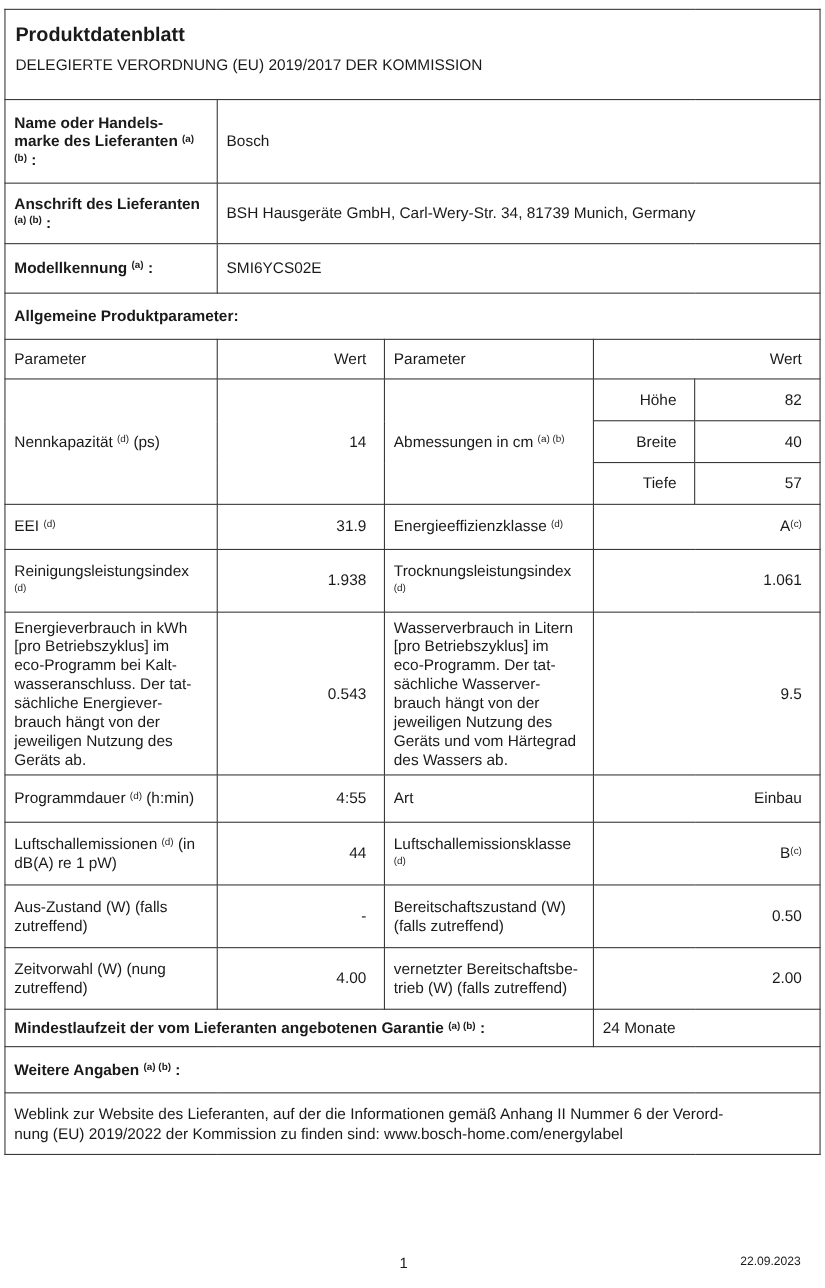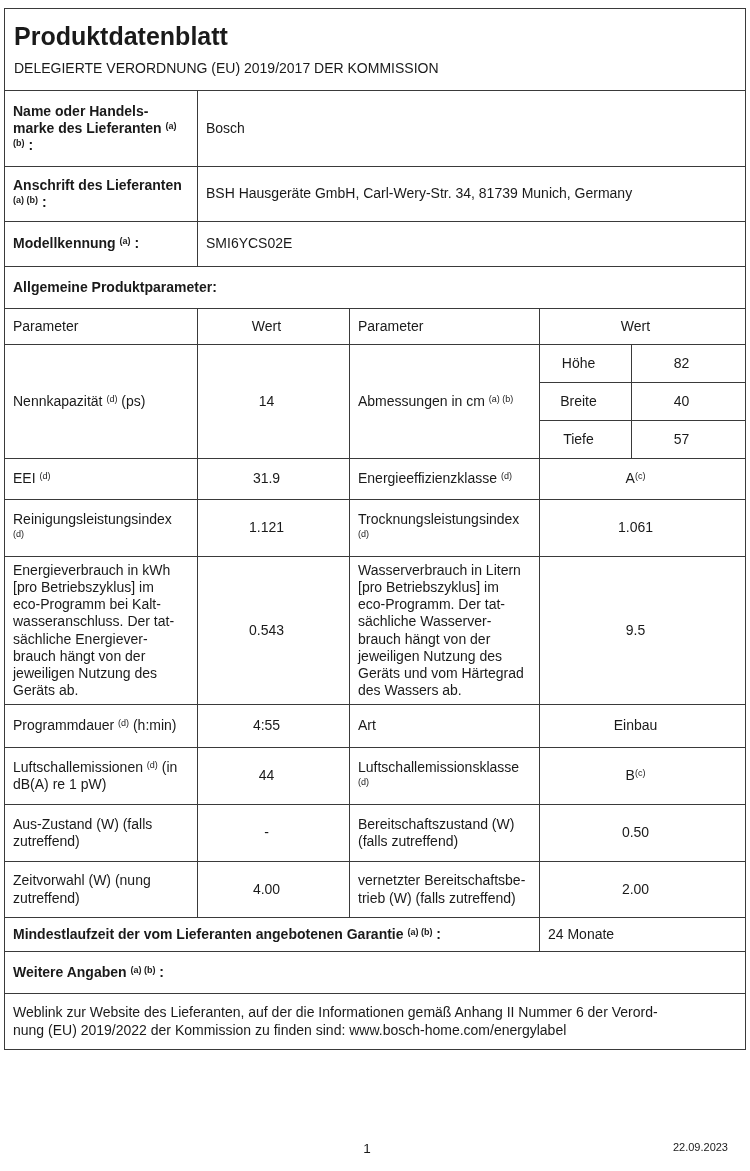--- a/index.html
+++ b/index.html
@@ -1,26 +1,26 @@
 <!DOCTYPE html>
 <html><head>
 <meta charset="utf-8">
 <style>
   html,body{margin:0;padding:0;background:#ffffff;}
   body{font-family:"Liberation Sans",sans-serif;color:#1a1a1a;}
   .page{position:relative;width:750px;height:1171px;background:#ffffff;overflow:hidden;}
   table.sheet{position:absolute;left:4px;top:8px;width:741px;border-collapse:collapse;table-layout:fixed;}
   td{border:1px solid #3a3a3a;padding:5px 8px;font-size:14px;line-height:1.22;vertical-align:middle;overflow:hidden;}
   .lbl{text-align:left;}
-  .val{text-align:center;padding-left:2px;padding-right:16px;}
+  .val{text-align:right;padding-left:2px;padding-right:16px;}
   .bold{font-weight:bold;}
   .parts{white-space:pre-line;}
   sup{font-size:9px;line-height:0;position:relative;top:-4px;vertical-align:baseline;}
   .hdr-cell{vertical-align:top;padding:10px 9px 8px 9px;}
-  .doc-title{font-size:25px;font-weight:bold;margin:2px 0 0 0;}
+  .doc-title{font-size:18px;font-weight:bold;margin:2px 0 0 0;}
   .doc-sub{font-size:14px;margin-top:8px;}
   .footer-page{position:absolute;left:0;top:1141px;width:734px;text-align:center;font-size:13.5px;}
   .footer-date{position:absolute;right:22px;top:1141px;font-size:11px;}
 </style>
 </head>
 <body>
 
 <div class="page">
   <table class="sheet">
     <colgroup>
@@ -87,21 +87,21 @@
     <tr style="height:41px">
       <td class="lbl"><span class="parts"><span>EEI </span><sup>(d)</sup></span></td>
       <td class="val"><span class="parts"><span>31.9</span></span></td>
       <td class="lbl"><span class="parts"><span>Energieeffizienzklasse </span><sup>(d)</sup></span></td>
       <td colspan="2" class="val"><span class="parts"><span>A</span><sup>(c)</sup></span></td>
     </tr>
 
     <tr style="height:57px">
       <td class="lbl"><span class="parts"><span>Reinigungsleistungsindex
 </span><sup>(d)</sup></span></td>
-      <td class="val"><span class="parts"><span>1.121</span></span></td>
+      <td class="val"><span class="parts"><span>1.938</span></span></td>
       <td class="lbl"><span class="parts"><span>Trocknungsleistungsindex
 </span><sup>(d)</sup></span></td>
       <td colspan="2" class="val"><span class="parts"><span>1.061</span></span></td>
     </tr>
 
     <tr style="height:148px">
       <td class="lbl"><span class="parts"><span>Energieverbrauch in kWh
 [pro Betriebszyklus] im
 eco-Programm bei Kalt-
 wasseranschluss. Der tat-

